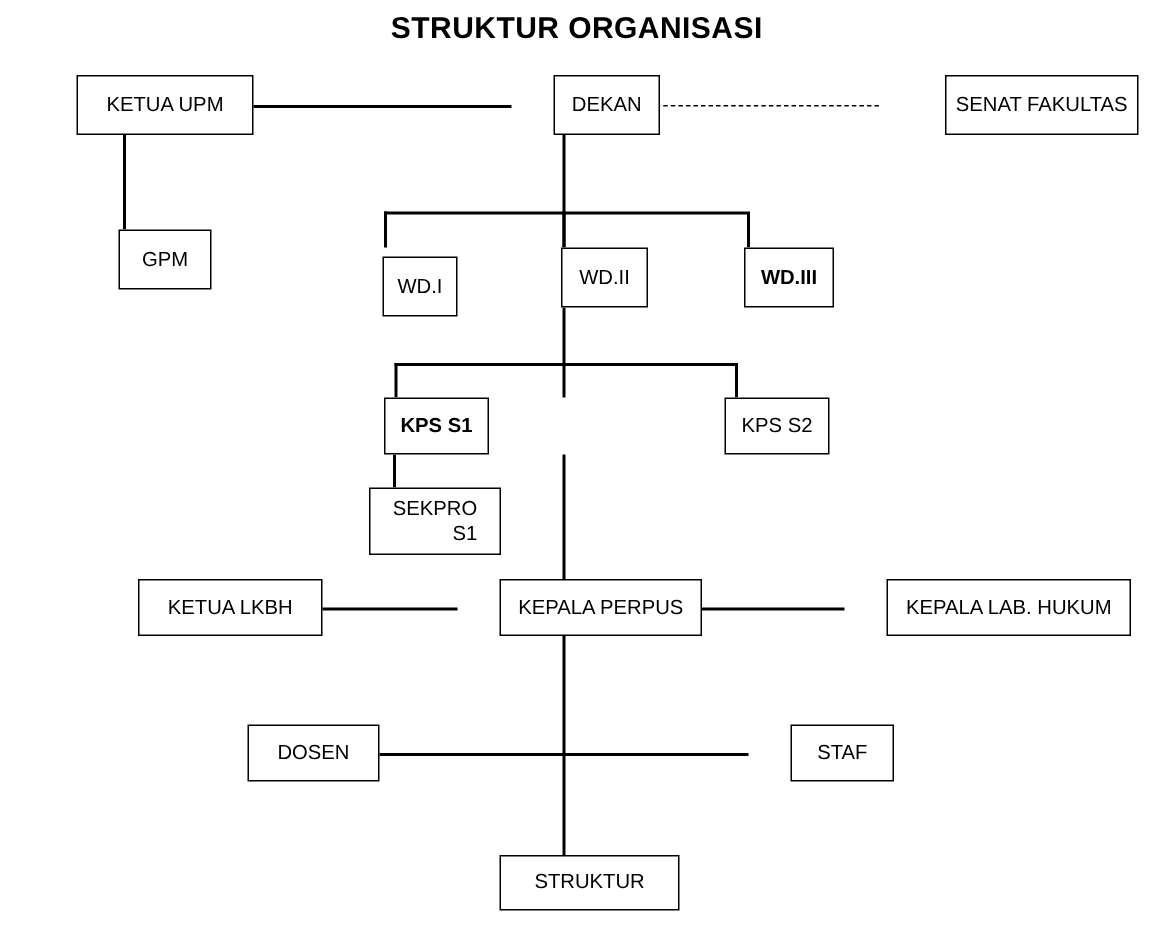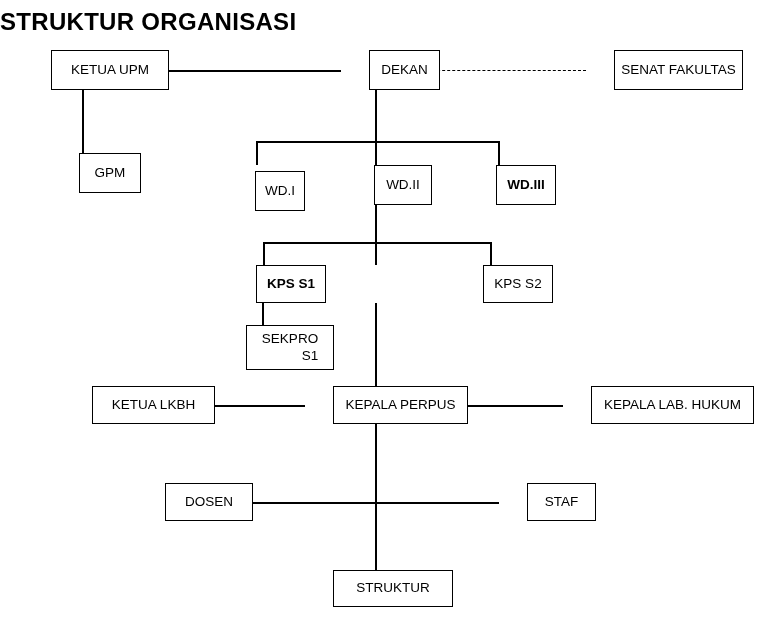--- a/index.html
+++ b/index.html
@@ -15,21 +15,22 @@
     width: 769px;
     height: 624px;
     background: #ffffff;
     overflow: hidden;
   }
   #chart-title {
     position: absolute;
     left: 0;
     top: 8px;
     width: 769px;
-    font-size: 24px;
+    text-align: center;
+    font-size: 20px;
     font-weight: bold;
     color: #000000;
     letter-spacing: 0.3px;
   }
   .node {
     position: absolute;
     box-sizing: border-box;
     border: 1.6px solid #000000;
     background: #ffffff;
     color: #000000;
@@ -77,21 +78,21 @@
       <div class="edge v" style="left: 262px; top: 303px; height: 22px;"></div>
       <div class="edge v" style="left: 375px; top: 303px; height: 83px;"></div>
       <div class="edge h" style="left: 187px; top: 405px; width: 118px;"></div>
       <div class="edge h" style="left: 440px; top: 405px; width: 123px;"></div>
       <div class="edge v" style="left: 375px; top: 424px; height: 146px;"></div>
       <div class="edge h" style="left: 209px; top: 502px; width: 290px;"></div>
     </div>
   <div id="node-layer">
       <div class="node" style="left: 23px; top: 50px; width: 118px; height: 40px;">KETUA UPM</div>
       <div class="node" style="left: 341px; top: 50px; width: 71px; height: 40px;">DEKAN</div>
-      <div class="node" style="left: 586px; top: 50px; width: 129px; height: 40px;">SENAT FAKULTAS</div>
+      <div class="node" style="left: 602px; top: 50px; width: 129px; height: 40px;">SENAT FAKULTAS</div>
       <div class="node" style="left: 51px; top: 153px; width: 62px; height: 40px;">GPM</div>
       <div class="node" style="left: 227px; top: 171px; width: 50px; height: 40px;">WD.I</div>
       <div class="node" style="left: 346px; top: 165px; width: 58px; height: 40px;">WD.II</div>
       <div class="node" style="left: 468px; top: 165px; width: 60px; height: 40px; font-weight: bold;">WD.III</div>
       <div class="node" style="left: 228px; top: 265px; width: 70px; height: 38px; font-weight: bold;">KPS S1</div>
       <div class="node" style="left: 455px; top: 265px; width: 70px; height: 38px;">KPS S2</div>
       <div class="node" style="left: 218px; top: 325px; width: 88px; height: 45px; text-align: right;">SEKPRO
 S1</div>
       <div class="node" style="left: 64px; top: 386px; width: 123px; height: 38px;">KETUA LKBH</div>
       <div class="node" style="left: 305px; top: 386px; width: 135px; height: 38px;">KEPALA PERPUS</div>

